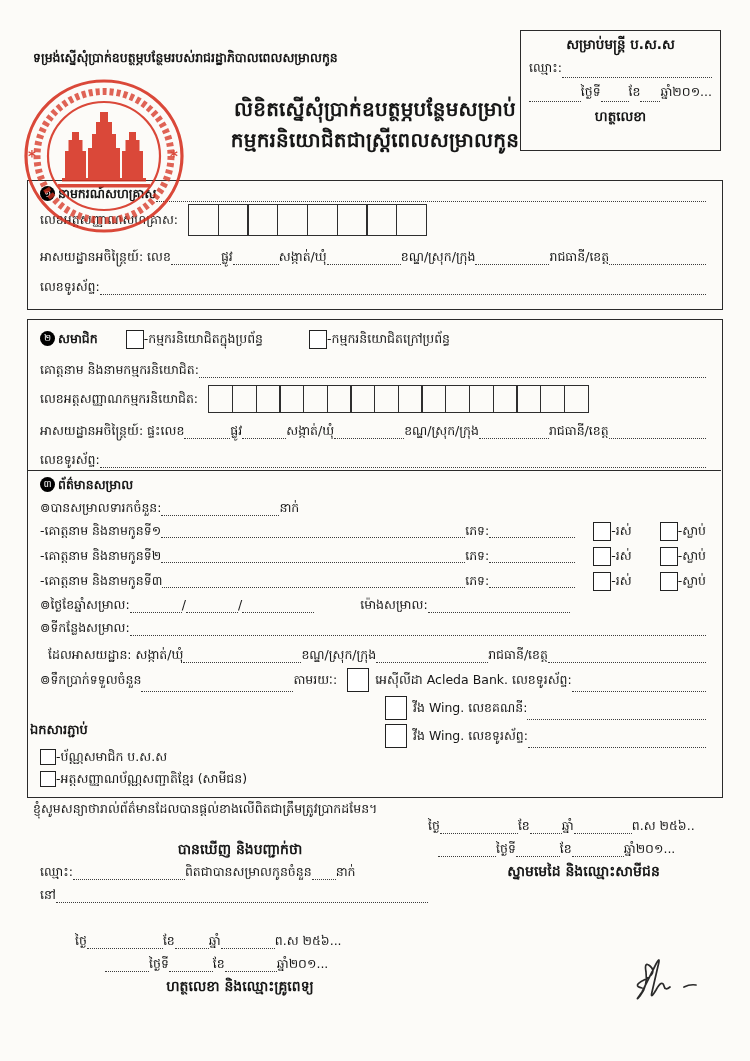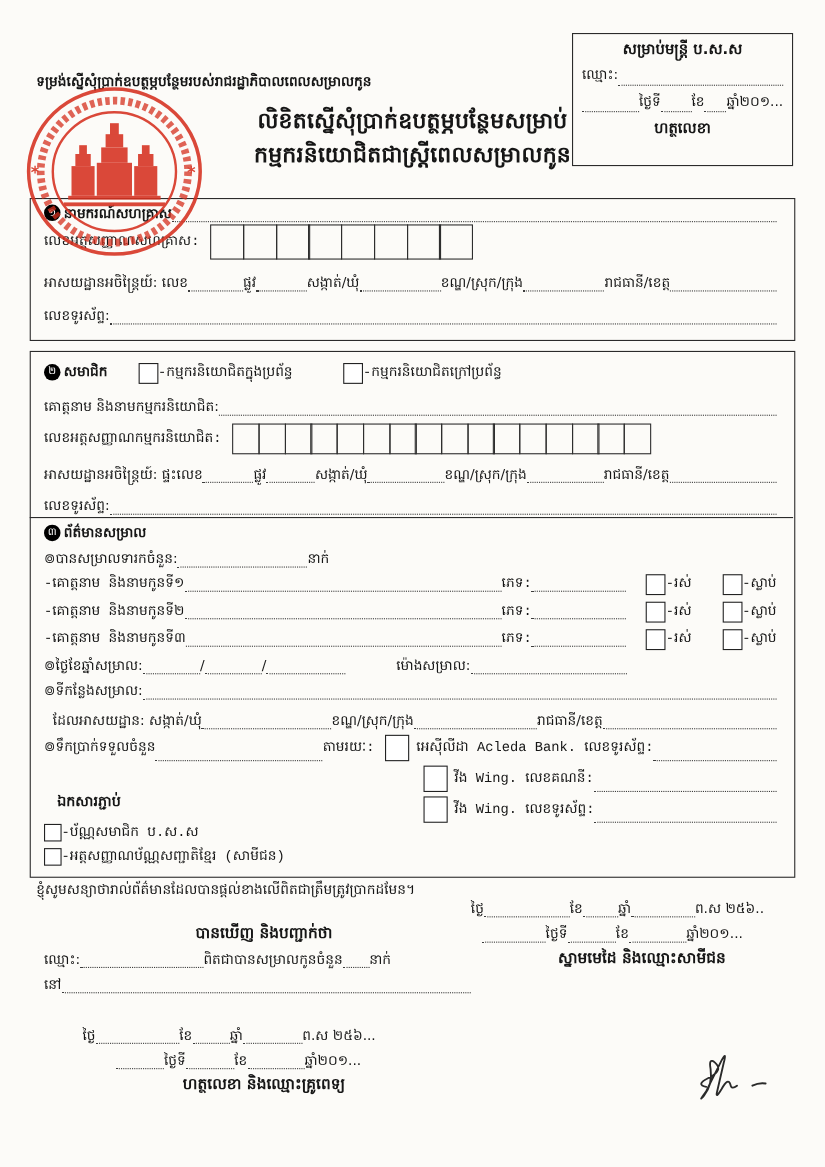--- a/index.html
+++ b/index.html
@@ -1,21 +1,21 @@
 <!DOCTYPE html>
 <html><head>
 <meta charset="utf-8">
 <style>
   html,body{margin:0;padding:0;background:#e8e8e6;}
   .page{position:relative;width:750px;height:1061px;margin:0 auto;background:#fcfbf8;
         font-family:"DejaVu Sans","Liberation Sans",sans-serif;color:#161616;
         font-size:12.5px;overflow:hidden;}
   .b{font-weight:700;}
   .r{position:absolute;display:flex;align-items:flex-end;white-space:nowrap;line-height:1.3;}
-  .rc{align-items:center;font-family:Liberation Mono, monospace;}
+  .rc{align-items:center;}
   .ld{display:inline-block;border-bottom:1.4px dotted #3c3c3c;height:12px;}
   .lf{flex:1;}
   .frame{position:absolute;border:1.6px solid #2b2b2b;background:transparent;}
   .hline{position:absolute;border-top:1.5px solid #2b2b2b;height:0;}
   .cb{display:inline-block;width:16px;height:17px;border:1.4px solid #222;background:#fff;flex:none;}
   .cells{display:flex;}
   .cell{display:inline-block;border:1.3px solid #2e2e2e;margin-right:-1.3px;background:transparent;flex:none;}
   .cell.big{width:29px;height:30px;}
   .cell.sm{width:23px;height:26px;}
   .num{display:inline-flex;flex:none;width:15px;height:15px;border-radius:50%;background:#000;color:#fff;
@@ -26,21 +26,21 @@
   .obx-line{display:flex;align-items:flex-end;white-space:nowrap;margin-bottom:6px;}
   .center{justify-content:center;}
   .gap6{width:6px;flex:none;} .gap10{width:10px;flex:none;} .gap18{width:18px;flex:none;} .gap28{width:28px;flex:none;}
   svg{display:block;}
 </style>
 </head>
 <body>
 
 <div class="page">
 
-  <div class="r" style="left:33px;top:50px;margin-top:16px;">
+  <div class="r" style="left:33px;top:50px;">
     <span class="b" style="font-size:12.5px;">ទម្រង់ស្នើសុំប្រាក់ឧបត្ថម្ភបន្ថែមរបស់រាជរដ្ឋាភិបាលពេលសម្រាលកូន</span>
   </div>
 
   <div class="obx">
     <div class="obx-title">សម្រាប់មន្ត្រី ប.ស.ស</div>
     <div class="obx-line">
       <span>ឈ្មោះ:</span>
       <span class="ld lf"></span>
     </div>
     <div class="obx-line">
@@ -279,21 +279,21 @@
     <span class="ld lf" style="align-self:flex-end;"></span>
   </div>
 
   <div class="r rc" style="left:385px;top:696px;right:44px;align-items:center;">
     <span class="cb" style="width:20px;height:22px;"></span>
     <span class="gap6"></span>
     <span>វីង Wing. លេខគណនី:</span>
     <span class="ld lf" style="align-self:flex-end;"></span>
   </div>
 
-  <div class="r rc" style="left:52px;top:722px;">
+  <div class="r rc" style="left:30px;top:722px;">
     <span class="b" style="font-size:13px;">ឯកសារភ្ជាប់</span>
   </div>
 
   <div class="r rc" style="left:385px;top:724px;right:44px;">
     <span class="cb" style="width:20px;height:22px;"></span>
     <span class="gap6"></span>
     <span>វីង Wing. លេខទូរស័ព្ទ:</span>
     <span class="ld lf" style="align-self:flex-end;"></span>
   </div>
 

